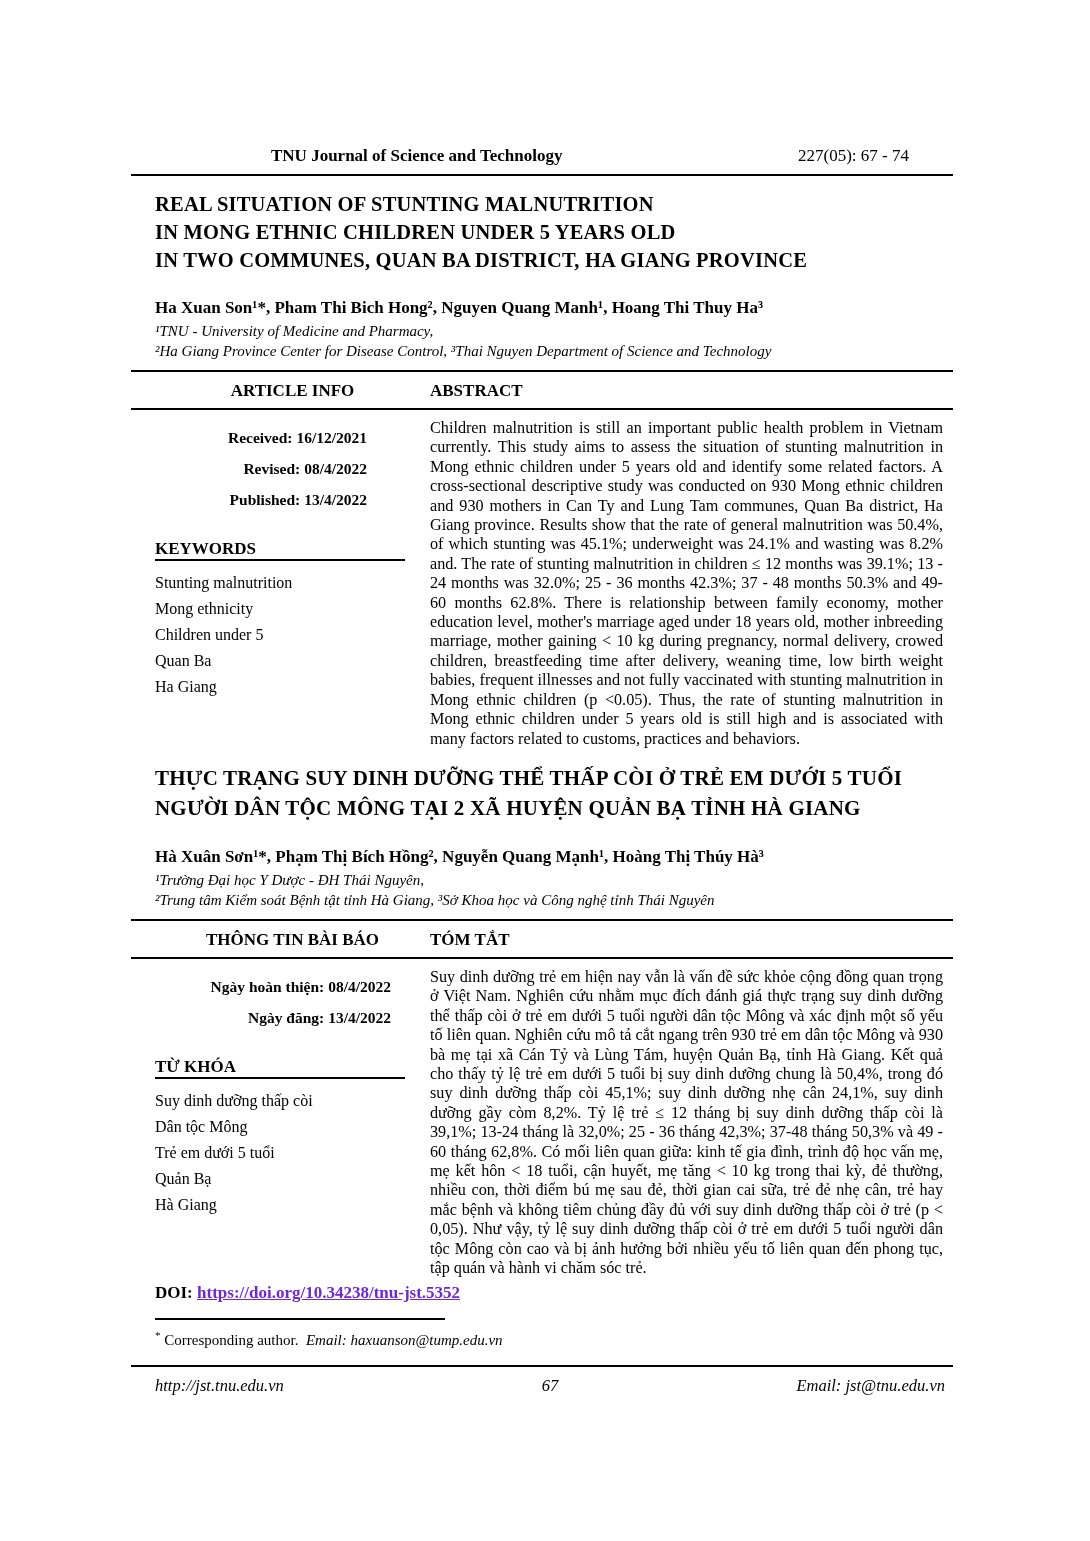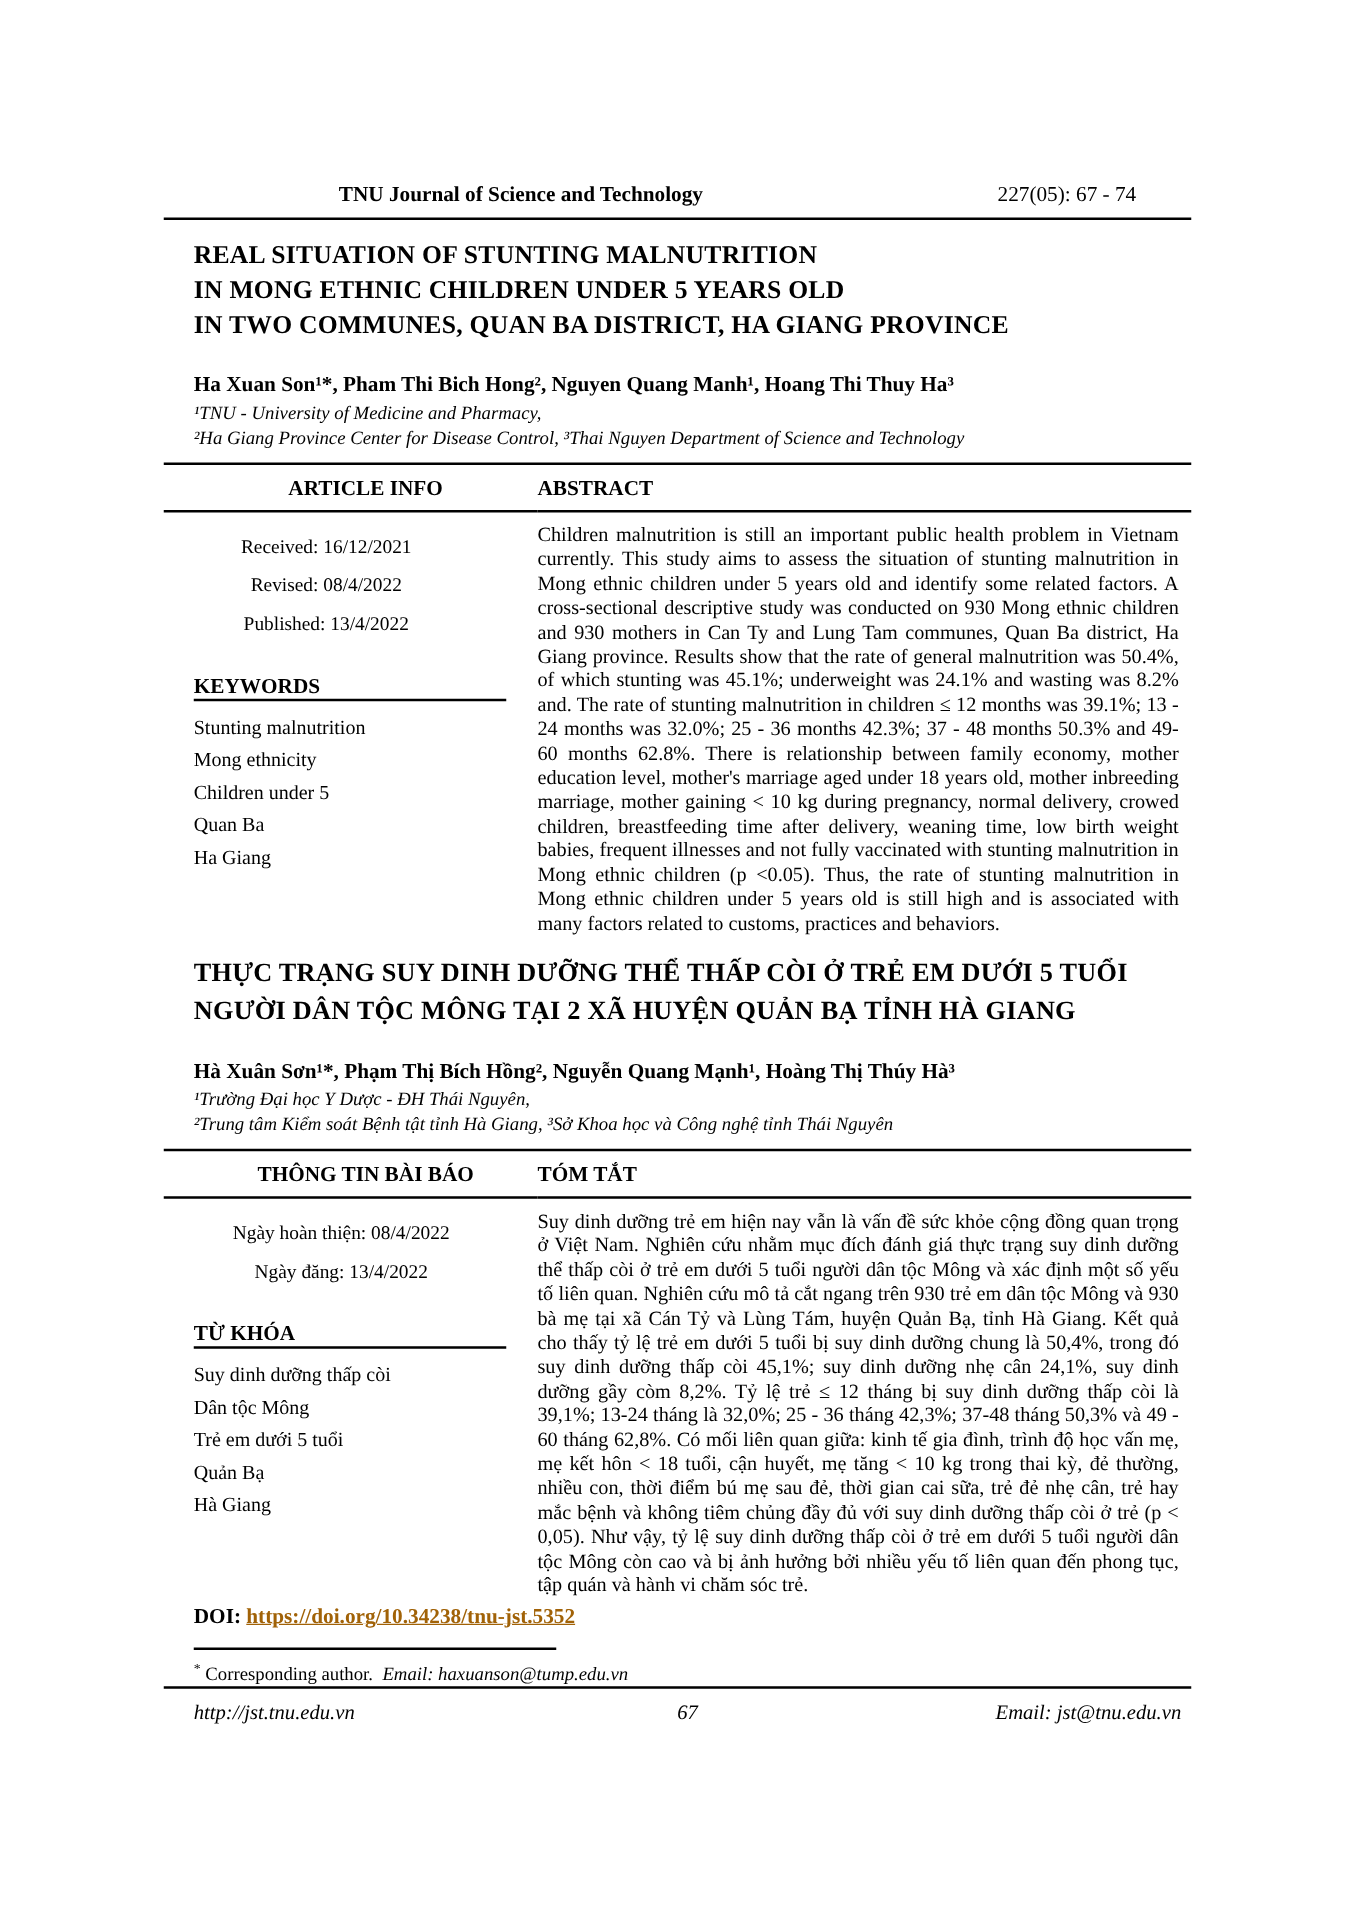--- a/index.html
+++ b/index.html
@@ -21,41 +21,41 @@
   .authors{margin-top:24px;font-size:17px;font-weight:bold;}
   .affil{font-size:15px;font-style:italic;line-height:20px;}
   .affil-block{margin-top:3px;padding-bottom:9px;border-bottom:2px solid #000;}
 
   
   .grid{display:grid;grid-template-columns:299px 1fr;}
   .gh{font-weight:bold;font-size:17px;padding-top:9px;padding-bottom:7px;border-bottom:2px solid #000;}
   .gh.left{text-align:center;padding-left:24px;}
   .cell-info{padding:12px 40px 0 24px;}
   .cell-abs{padding:9px 10px 0 0;font-size:16.2px;line-height:19.4px;text-align:justify;}
-  .date-line{font-weight:normal;font-size:15.5px;line-height:31px;text-align:center;width:212px;}
+  .date-line{font-weight:bold;font-size:15.5px;line-height:31px;text-align:right;width:212px;}
   .kw-head{font-weight:bold;font-size:17px;margin-top:24px;padding-bottom:0;border-bottom:2px solid #000;width:250px;}
   .kw-item{font-size:16px;line-height:26px;}
   .kw-list{margin-top:9px;}
 
   
   .title-vi{margin-top:14px;font-size:21px;font-weight:bold;line-height:30px;letter-spacing:.2px;}
   .date-line.vi{width:236px;}
 
   
   .doi-row{margin-top:5px;font-size:17px;font-weight:bold;}
-  .doi-link{color:#a16207;text-decoration:underline;font-weight:bold;cursor:pointer;}
+  .doi-link{color:#6d28d9;text-decoration:underline;font-weight:bold;cursor:pointer;}
 
   
   .fn-sep{margin-top:15px;margin-left:24px;width:290px;border-top:2px solid #000;}
   .footnote{margin-top:9px;font-size:15px;}
   .footnote sup{font-size:11px;}
   .footnote em{font-style:italic;}
 
   
-  .footer{border-top:2px solid #000;padding-top:9px;display:flex;align-items:baseline;font-style:italic;font-size:16.5px;gap:13px;}
+  .footer{margin-top:16px;border-top:2px solid #000;padding-top:9px;display:flex;align-items:baseline;font-style:italic;font-size:16.5px;gap:13px;}
   .footer .f-left{flex:1;padding-left:24px;}
   .footer .f-center{flex:0;}
   .footer .f-right{flex:1;text-align:right;padding-right:8px;}
 </style>
 </head>
 <body>
 
 <div class="wrapper">
 
   <div class="runhead">

